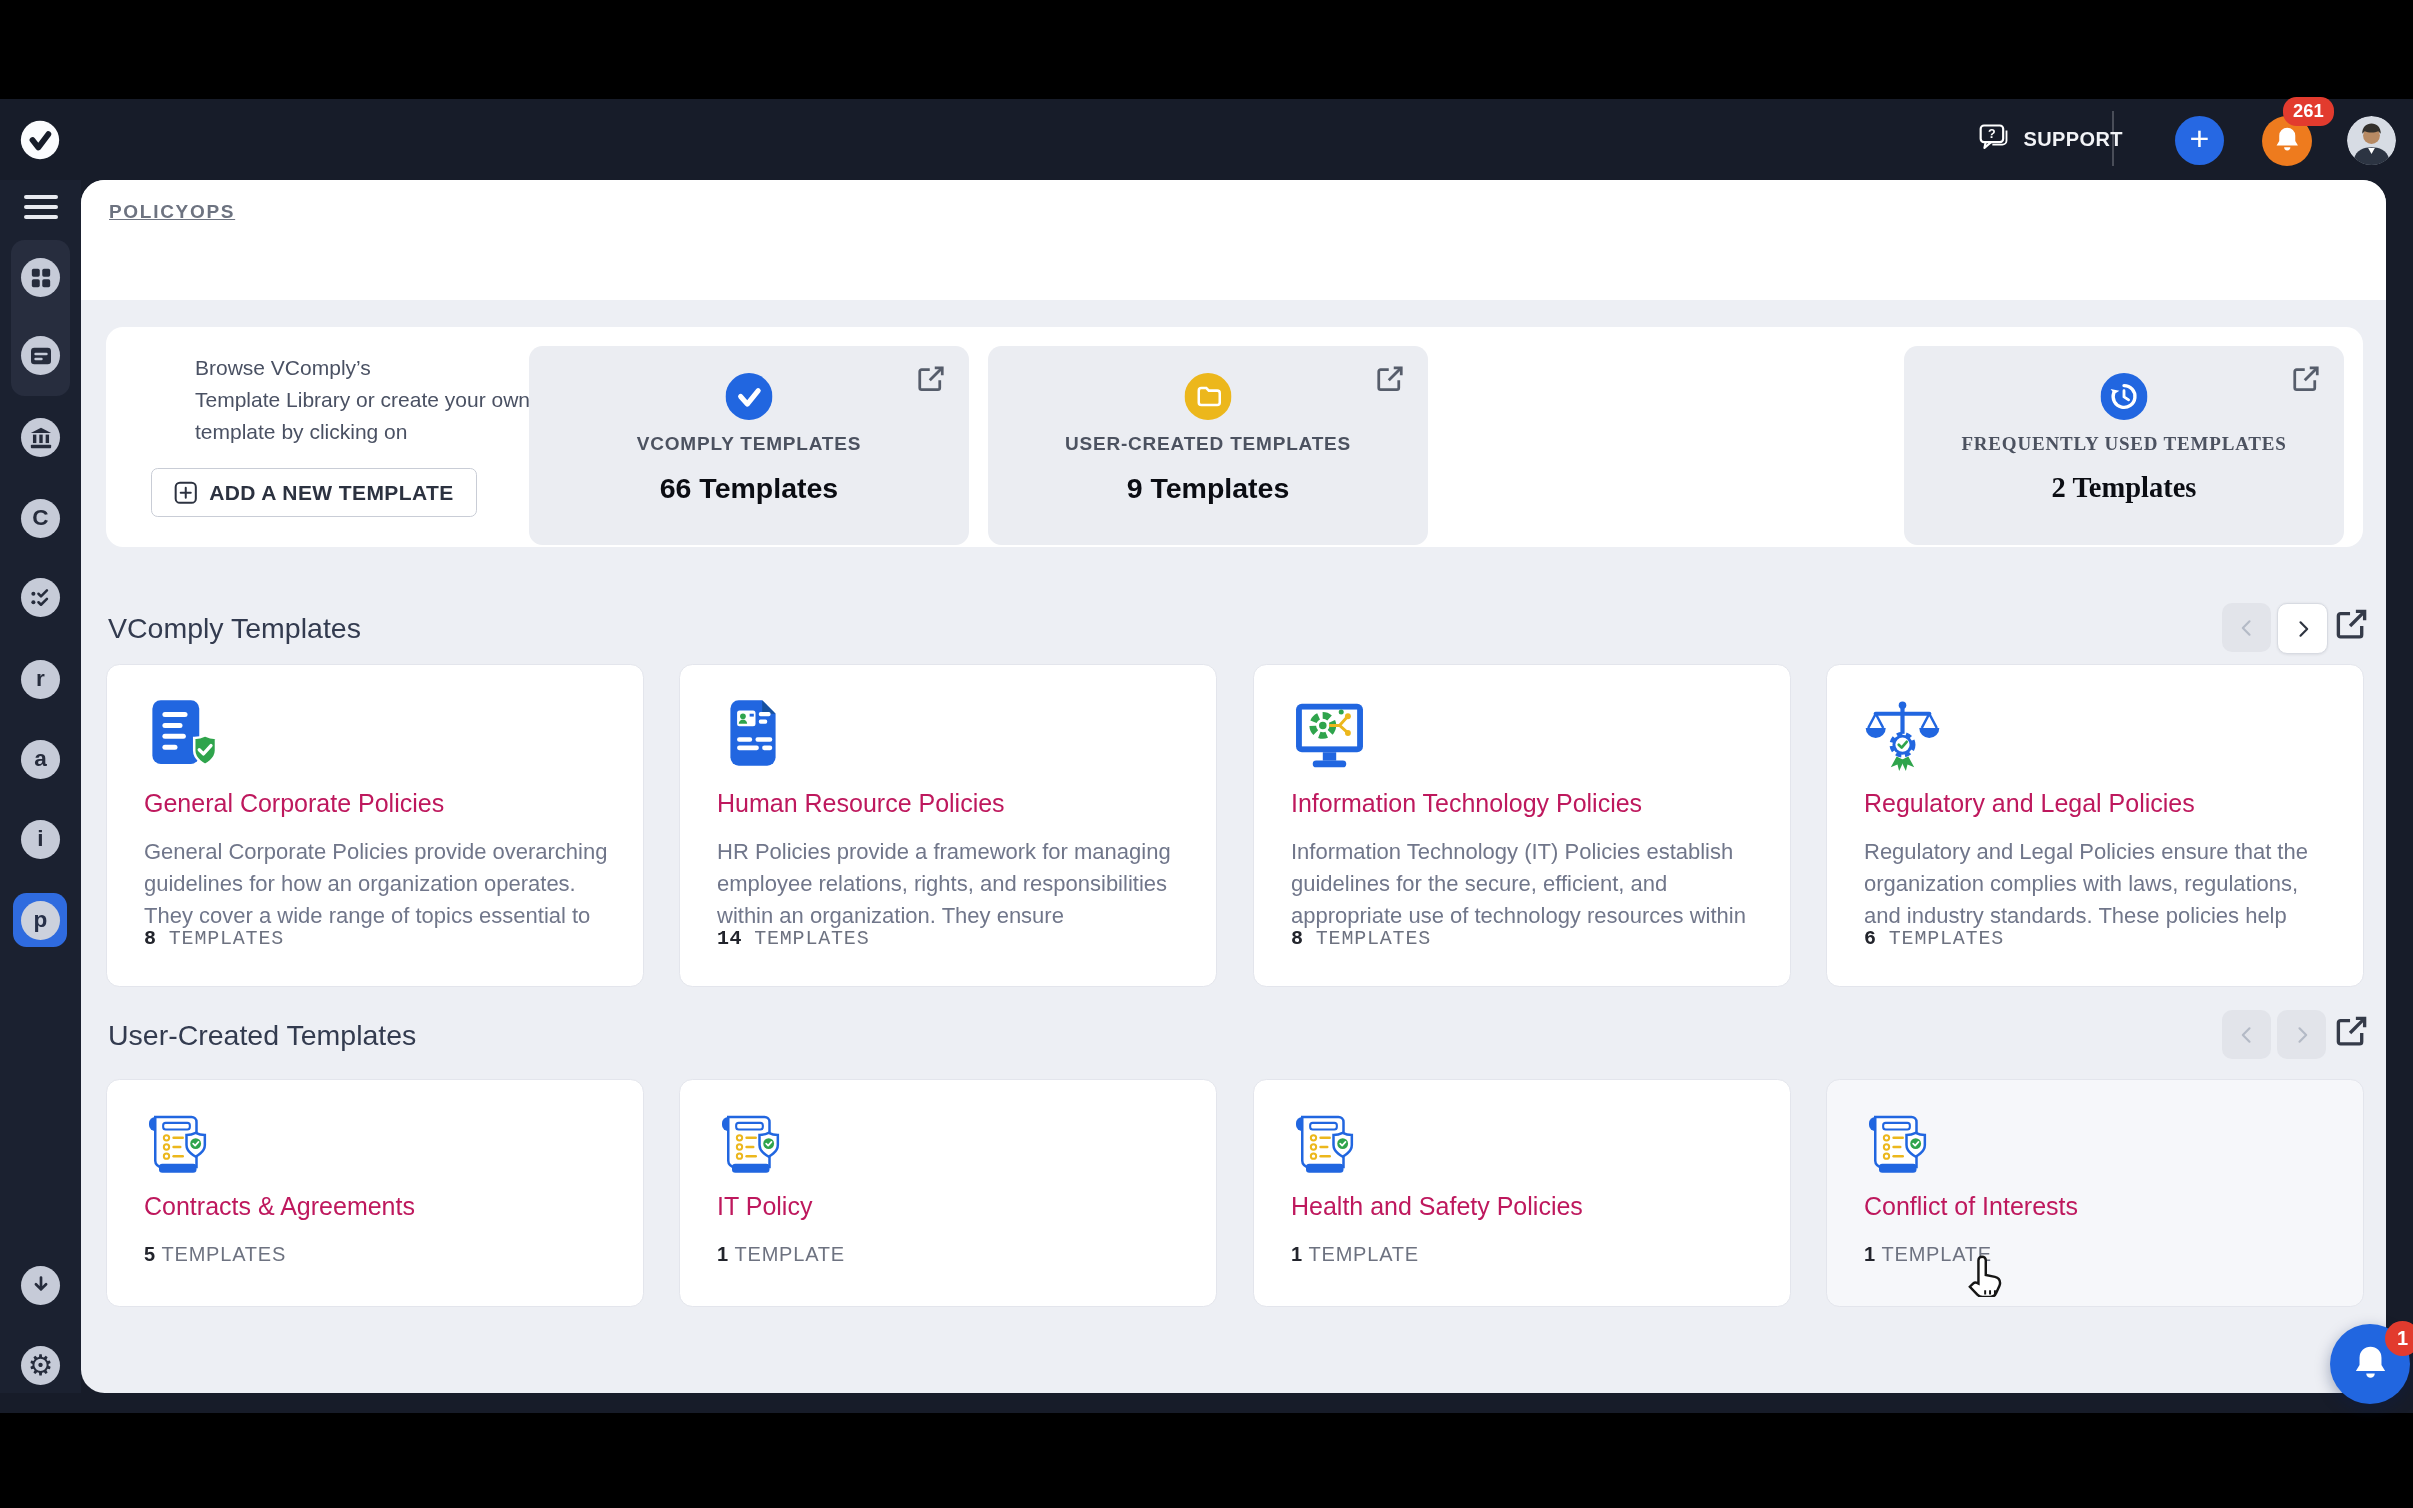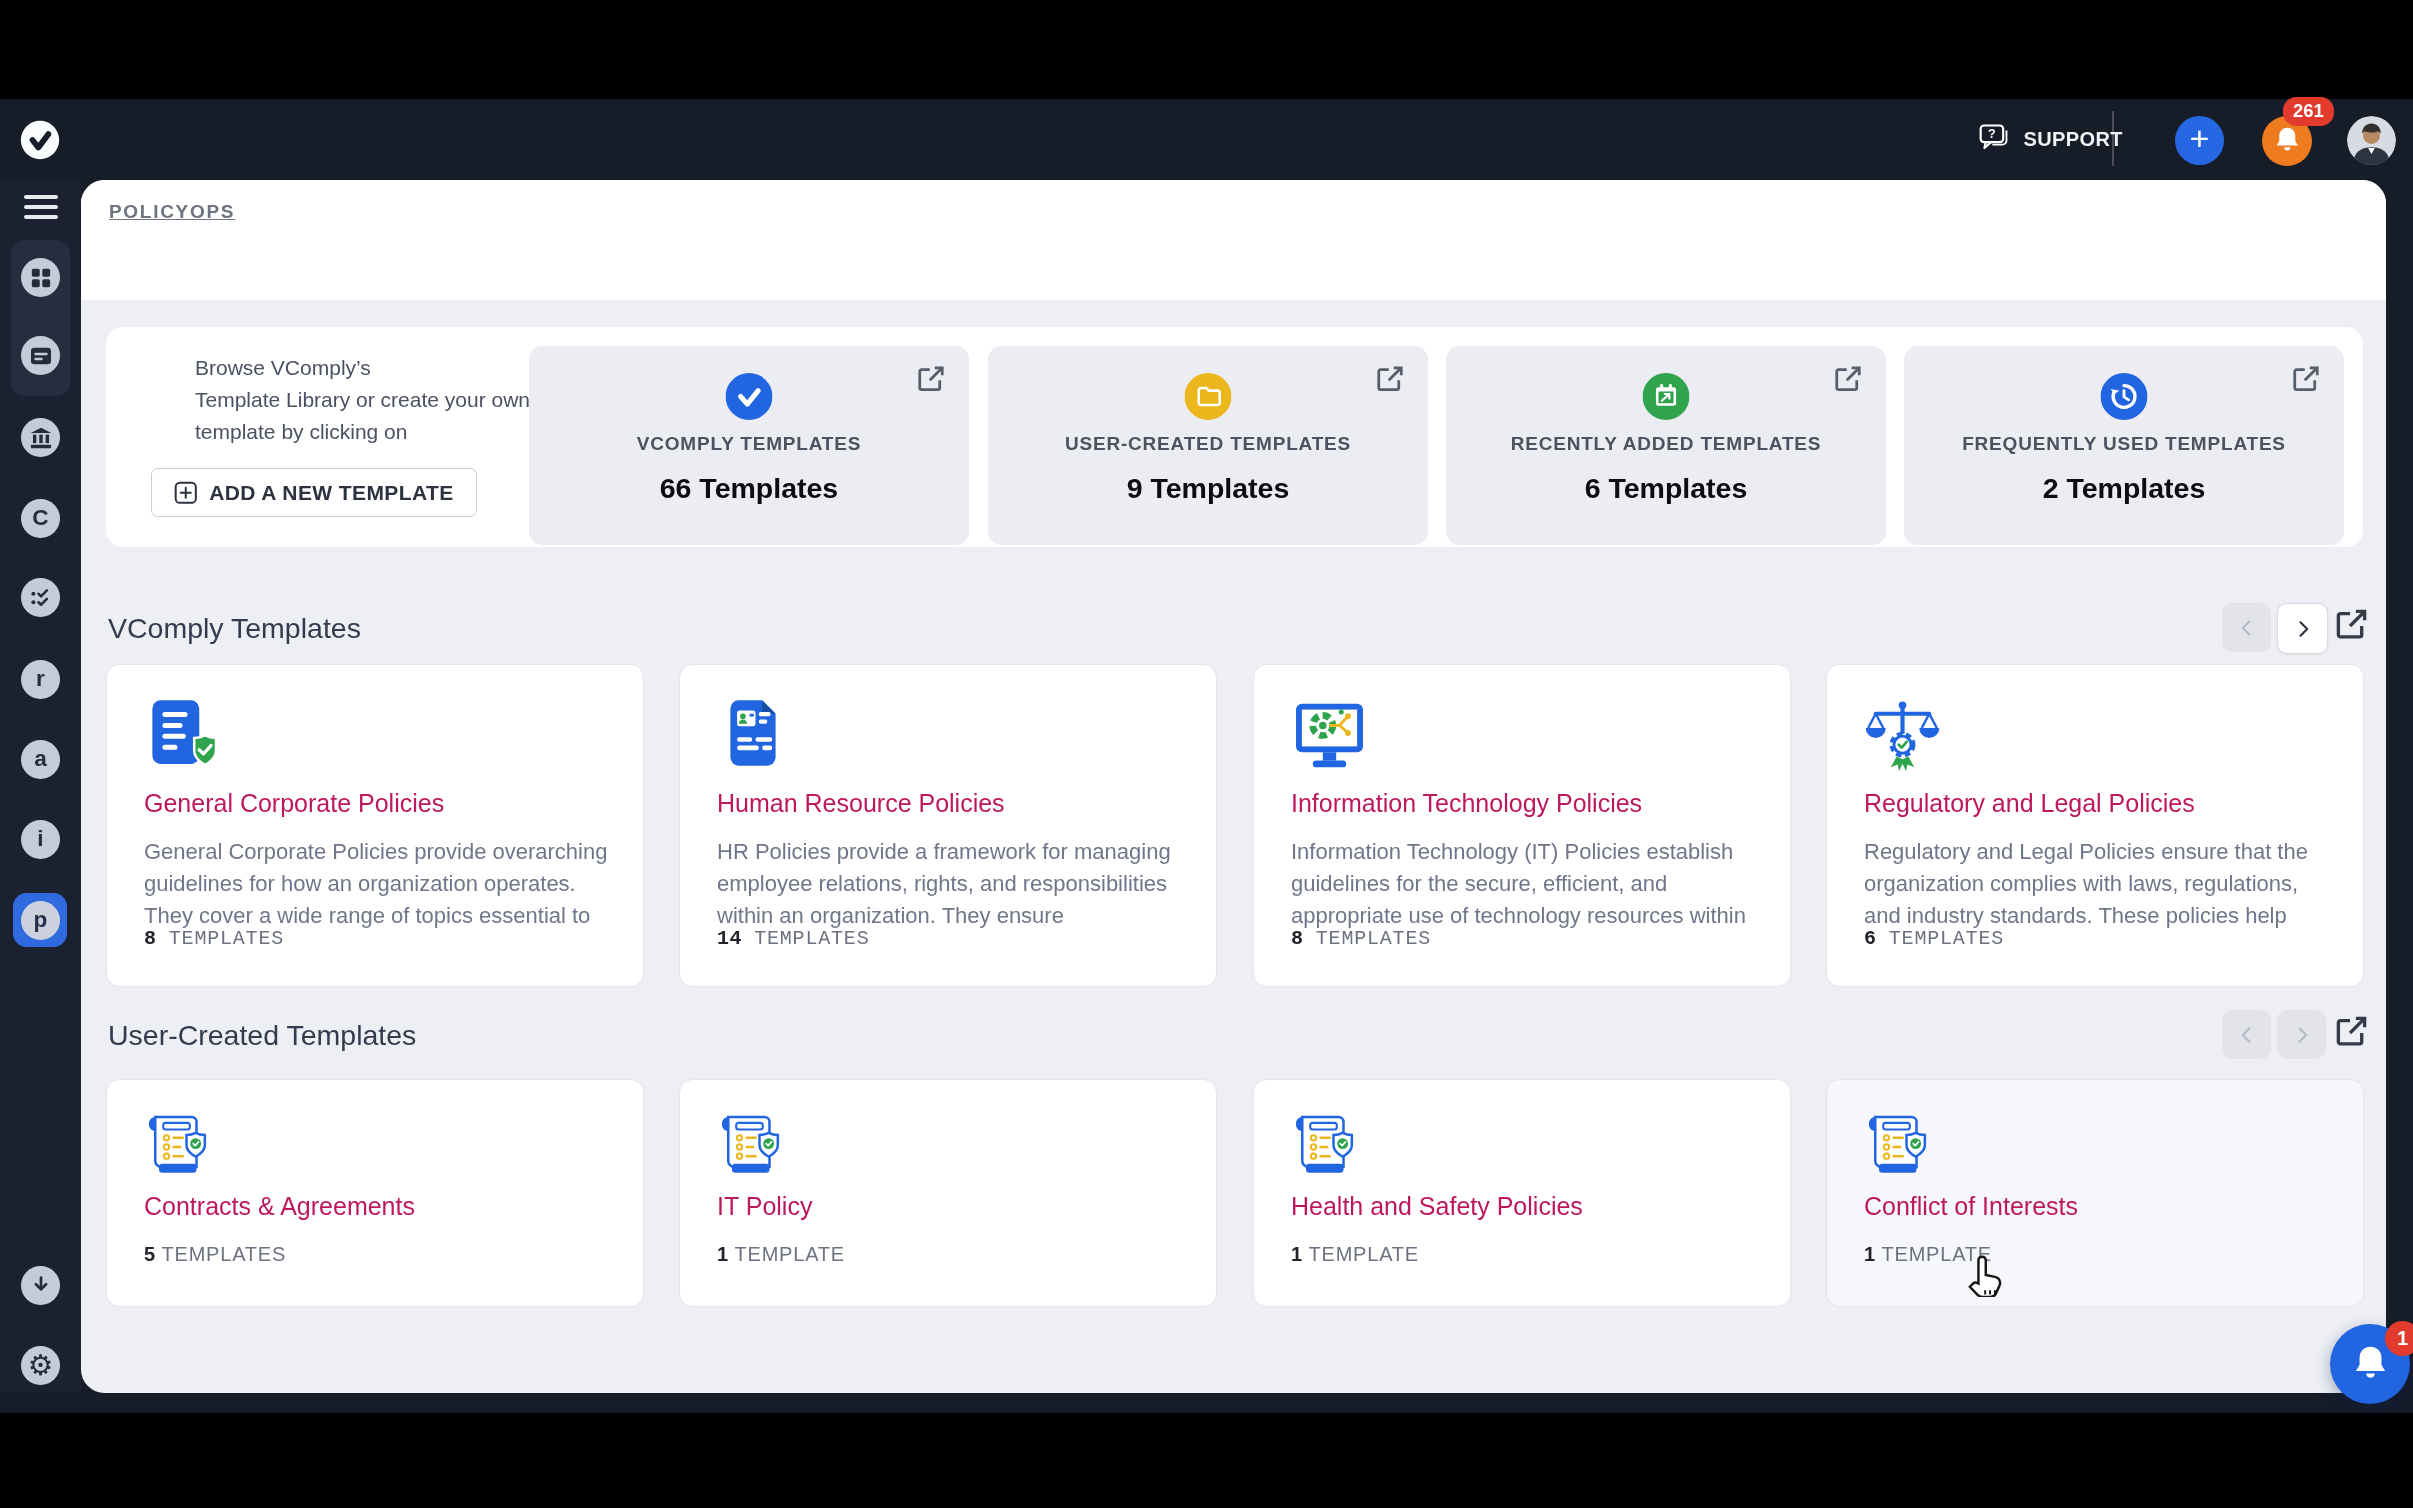--- a/index.html
+++ b/index.html
@@ -240,43 +240,22 @@
       <span class="stat-ico">
         <svg width="47" height="47" viewBox="0 0 56 56">
             <circle cx="28" cy="28" r="28" fill="#ecb71c"></circle>
           <path d="M17 21a3 3 0 0 1 3-3h6l3 3h10a3 3 0 0 1 3 3v11a3 3 0 0 1-3 3H20a3 3 0 0 1-3-3z" fill="none" stroke="#fff" stroke-width="3"></path>
           </svg>
       </span>
       <div class="stat-label">USER-CREATED TEMPLATES</div>
       <div class="stat-count">9 Templates</div>
     </div>
 
-    <div class="stat-card" style="left:1340px;">
-      <span class="stat-ext">
-        <svg width="30" height="30" viewBox="0 0 24 24" fill="none" stroke="currentColor" stroke-width="2.2">
-          <path d="M19 13v6a1.5 1.5 0 0 1-1.5 1.5h-13A1.5 1.5 0 0 1 3 19V6a1.5 1.5 0 0 1 1.5-1.5H11"></path>
-            <path d="M15 3h6v6"></path>
-            <path d="M21 3l-10 10"></path>
-          </svg>
-      </span>
-      <span class="stat-ico">
-        <svg width="47" height="47" viewBox="0 0 56 56">
-            <circle cx="28" cy="28" r="28" fill="#2fa44c"></circle>
-          <rect x="16" y="17" width="24" height="22" rx="3" fill="#fff"></rect>
-          <rect x="19" y="22" width="18" height="14" fill="#2fa44c"></rect>
-          <rect x="21" y="13" width="3.5" height="7" rx="1.7" fill="#fff"></rect>
-            <rect x="31.5" y="13" width="3.5" height="7" rx="1.7" fill="#fff"></rect>
-          <path d="M23 33l9-8m0 0h-5.5m5.5 0v5.5" stroke="#fff" stroke-width="2.6" fill="none" stroke-linecap="round" stroke-linejoin="round"></path>
-          </svg>
-      </span>
-      <div class="stat-label">RECENTLY ADDED TEMPLATES</div>
-      <div class="stat-count">6 Templates</div>
-    </div>
-
-    <div class="stat-card" style="left:1798px;">
+
+    <div class="stat-card" style="left:1798px;font-family:Liberation Serif, serif;">
       <span class="stat-ext">
         <svg width="30" height="30" viewBox="0 0 24 24" fill="none" stroke="currentColor" stroke-width="2.2">
           <path d="M19 13v6a1.5 1.5 0 0 1-1.5 1.5h-13A1.5 1.5 0 0 1 3 19V6a1.5 1.5 0 0 1 1.5-1.5H11"></path>
             <path d="M15 3h6v6"></path>
             <path d="M21 3l-10 10"></path>
           </svg>
       </span>
       <span class="stat-ico">
         <svg width="47" height="47" viewBox="0 0 56 56">
             <circle cx="28" cy="28" r="28" fill="#2166e0"></circle>

